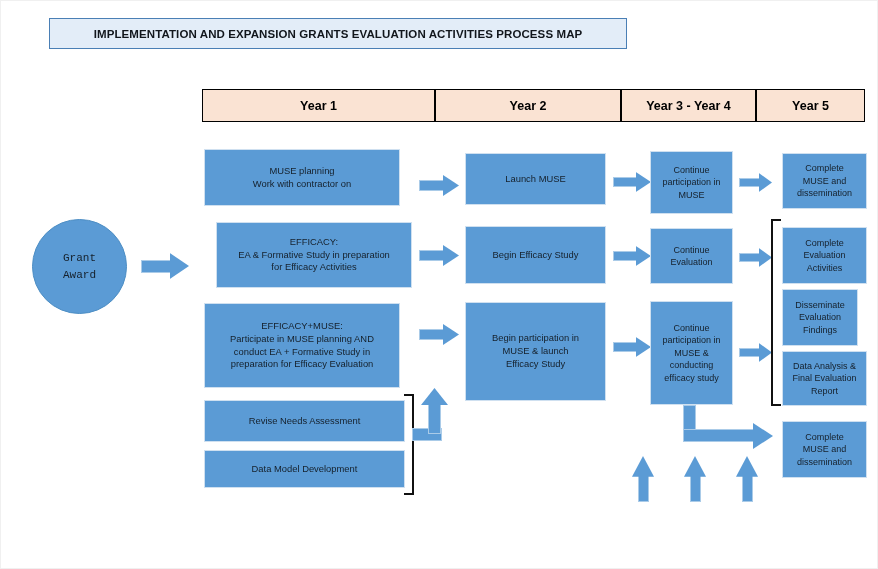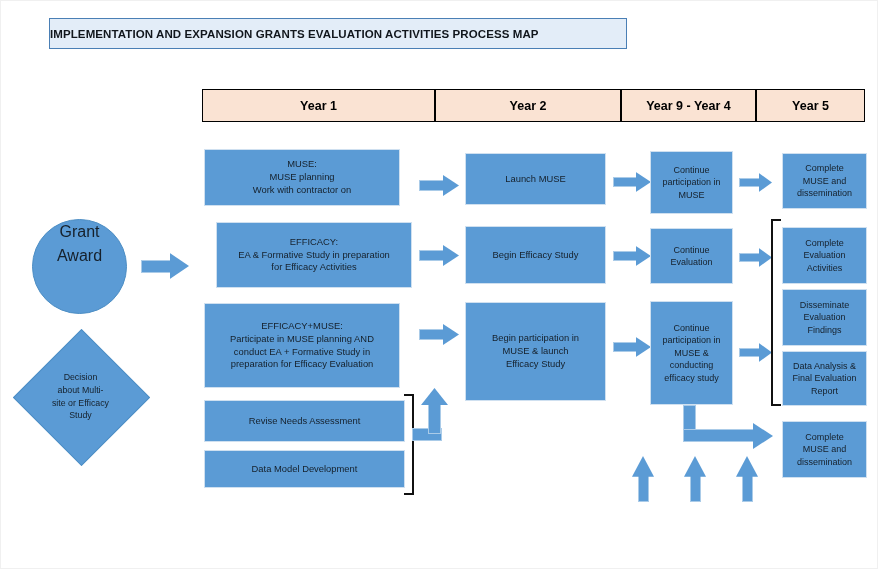--- a/index.html
+++ b/index.html
@@ -12,21 +12,21 @@
     box-sizing:border-box;
     overflow:hidden;
   }
   .abs{position:absolute;box-sizing:border-box;}
 
   
   .title-banner{
     left:48px;top:17px;width:578px;height:31px;
     background:#e3edf8;
     border:1px solid #4a7fb5;
-    display:flex;align-items:center;justify-content:flex-start;
+    display:flex;align-items:center;justify-content:center;
     font-size:11.5px;font-weight:bold;color:#11161c;
     letter-spacing:.1px;text-align:center;
   }
 
   
   .yearhdr{
     background:#fae3d3;
     border:1px solid #000;
     display:flex;align-items:center;justify-content:center;
     font-size:12.5px;font-weight:bold;color:#000;
@@ -43,22 +43,22 @@
     font-size:9.4px;
     line-height:1.38;
     padding:2px 4px;
   }
   .pbox.small{font-size:9px;}
   .pbox .inner{width:100%;}
 
   
   .circle{
     background:#5b9bd5;border:1px solid #4d8ec4;border-radius:50%;
-    display:flex;align-items:flex-start;justify-content:center;text-align:center;
-    color:#15202b;font-size:16px;line-height:1.5;
+    display:flex;align-items:center;justify-content:center;text-align:center;
+    color:#15202b;font-size:11px;line-height:1.5;font-family:Liberation Mono, monospace;
   }
   
   .diamond-wrap{display:flex;align-items:center;justify-content:center;}
   .diamond-shape{
     position:absolute;left:0;top:0;width:100%;height:100%;
     background:#5b9bd5;
     transform:rotate(45deg);
     border:1px solid #4d8ec4;
   }
   .diamond-text{
@@ -126,51 +126,41 @@
     <span>IMPLEMENTATION AND EXPANSION GRANTS EVALUATION ACTIVITIES PROCESS MAP</span>
   </div>
 
   <div class="abs yearhdr" style="left:201px;width:233px;">
     <span>Year 1</span>
   </div>
   <div class="abs yearhdr" style="left:434px;width:186px;text-align:center;">
     <span>Year 2</span>
   </div>
   <div class="abs yearhdr" style="left:620px;width:135px;">
-    <span>Year 9 - Year 4</span>
+    <span>Year 3 - Year 4</span>
   </div>
   <div class="abs yearhdr" style="left:755px;width:109px;">
     <span>Year 5</span>
   </div>
 
   <div class="abs circle" style="left:31px;top:218px;width:95px;height:95px;">
     <div>
       <div>Grant</div>
       <div>Award</div>
     </div>
   </div>
 
   <div class="abs arrow-r" style="left:140px;top:252px;width:48px;height:26px;">
     <div class="shaft"></div>
       <div class="head"></div>
   </div>
 
-  <div class="abs diamond-wrap" style="left:32px;top:348px;width:95px;height:95px;">
-    <div class="diamond-shape"></div>
-    <div class="diamond-text">
-      <div>Decision</div>
-      <div>about Multi-</div>
-      <div>site or Efficacy</div>
-      <div>Study</div>
-    </div>
-  </div>
 
   <div class="abs pbox" style="left:203px;top:148px;width:196px;height:57px;">
     <div class="inner">
-      <div>MUSE:</div>
       <div>MUSE planning</div>
       <div>Work with contractor on</div>
     </div>
   </div>
 
   <div class="abs pbox" style="left:203px;top:221px;width:196px;height:66px;margin-left:12px;">
     <div class="inner">
       <div>EFFICACY:</div>
       <div>EA &amp; Formative Study in preparation</div>
       <div>for Efficacy Activities</div>
@@ -307,21 +297,21 @@
   </div>
 
   <div class="abs pbox small" style="left:781px;top:226px;width:85px;height:57px;">
     <div class="inner">
       <div>Complete</div>
       <div>Evaluation</div>
       <div>Activities</div>
     </div>
   </div>
 
-  <div class="abs pbox small" style="left:781px;top:288px;width:85px;height:57px;">
+  <div class="abs pbox small" style="left:781px;top:288px;width:76px;height:57px;">
     <div class="inner">
       <div>Disseminate</div>
       <div>Evaluation</div>
       <div>Findings</div>
     </div>
   </div>
 
   <div class="abs pbox small" style="left:781px;top:350px;width:85px;height:55px;">
     <div class="inner">
       <div>Data Analysis &amp;</div>

